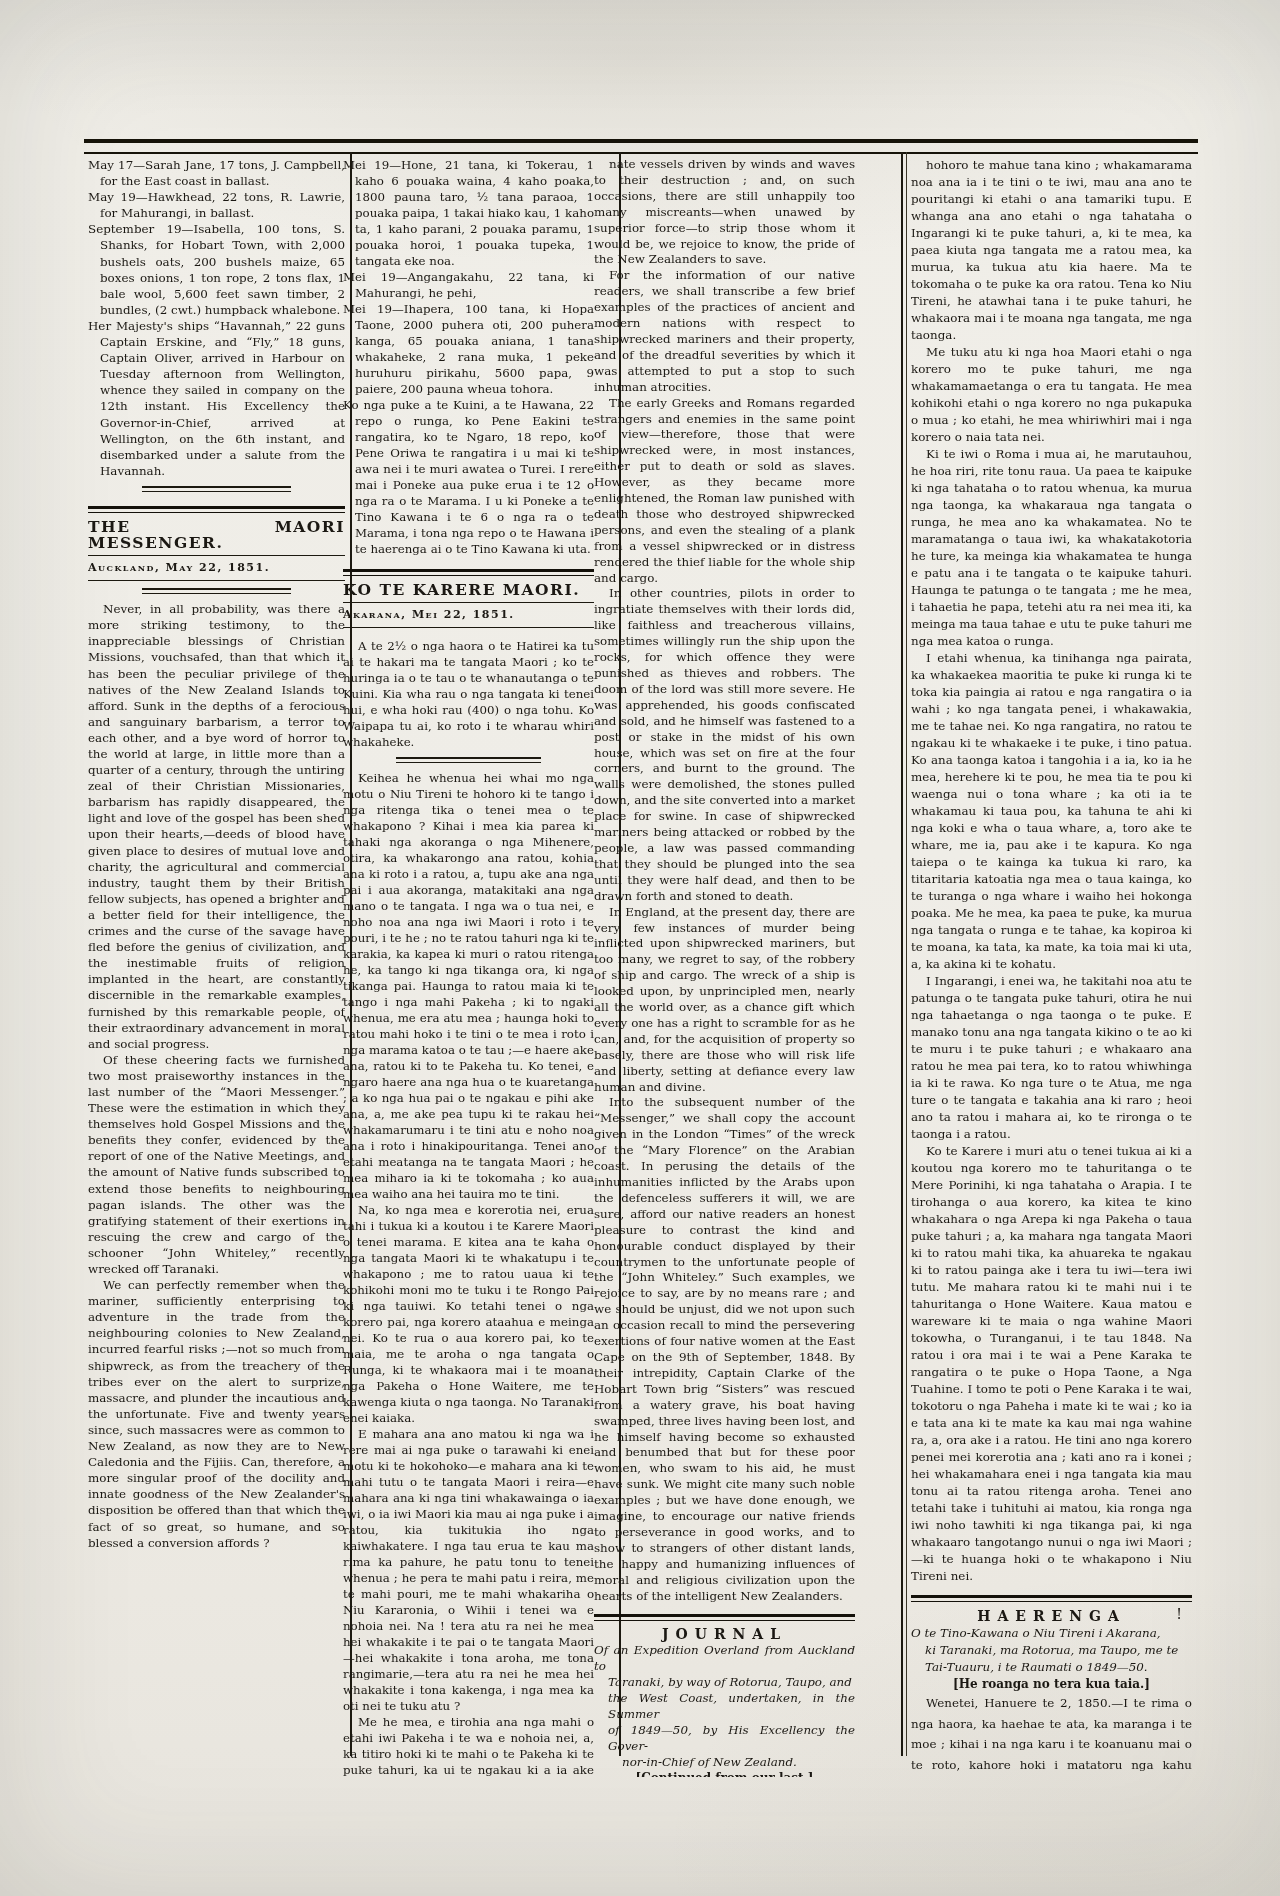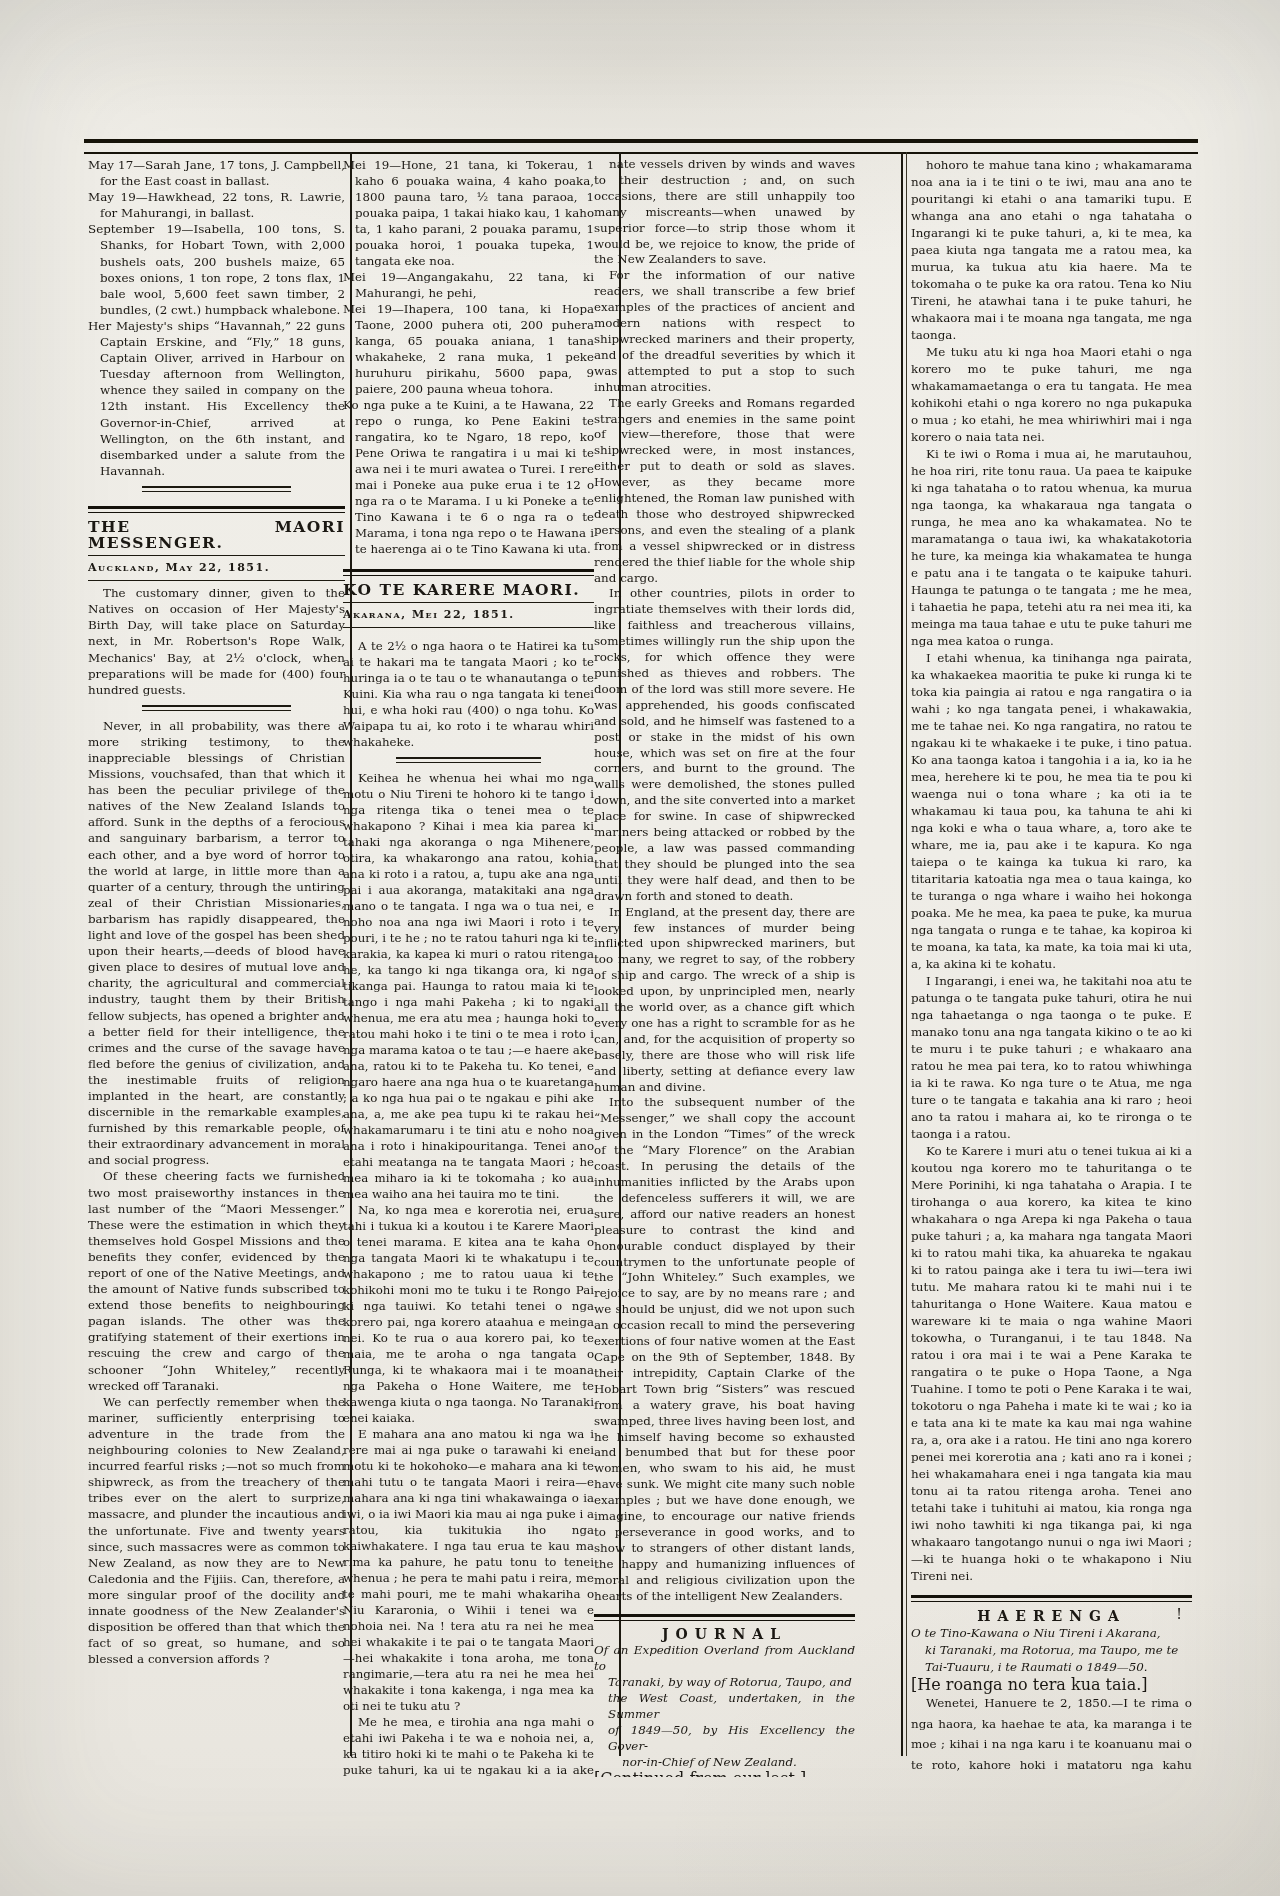--- a/index.html
+++ b/index.html
@@ -30,21 +30,21 @@
   .rule-thin{border-top:1.5px solid #1c1910;margin:4px 0;}
   .sec-title{text-indent:0;font-weight:bold;font-size:15.5px;
              letter-spacing:1.5px;margin:5px 0 4px 0;}
   .dateline{text-align:left;text-indent:0;font-size:11px;font-variant:small-caps;
             letter-spacing:1.5px;font-weight:bold;margin:3px 0;}
   .jtitle{position:relative;text-align:center;text-indent:0;font-weight:bold;
           font-size:14px;letter-spacing:7px;margin:7px 0 5px 0;}
   .artifact{position:absolute;right:10px;top:-2px;font-weight:normal;letter-spacing:0;}
   .jsub{font-style:italic;text-indent:0;padding-left:14px;margin-bottom:3px;}
   .jsub.first{padding-left:0;}
-  .note{text-align:left;text-indent:0;font-size:16px;font-weight:normal;margin:3px 0 3px 0;}
+  .note{text-align:center;text-indent:0;font-size:12px;font-weight:bold;margin:3px 0 3px 0;}
   .c4 .hbody{line-height:20.5px;text-indent:15px;}
   .smear{position:absolute;left:0;top:0;width:100%;height:100%;pointer-events:none;
          background:radial-gradient(ellipse 900px 300px at 640px 60px,rgba(120,112,90,0.10),transparent 70%),
                     radial-gradient(ellipse 700px 400px at 1150px 1850px,rgba(120,112,90,0.08),transparent 70%);}
 </style>
 </head>
 <body>
 
 <div class="page">
   <div class="smear"></div>
@@ -62,21 +62,20 @@
         <p class="entry">May 19—Hawkhead, 22 tons, R. Lawrie, for Mahurangi, in ballast.</p>
         <p class="entry">September 19—Isabella, 100 tons, S. Shanks, for Hobart Town, with 2,000 bushels oats, 200 bushels maize, 65 boxes onions, 1 ton rope, 2 tons flax, 1 bale wool, 5,600 feet sawn timber, 2 bundles, (2 cwt.) humpback whalebone.</p>
         <p class="entry">Her Majesty's ships “Havannah,” 22 guns Captain Erskine, and “Fly,” 18 guns, Captain Oliver, arrived in Harbour on Tuesday afternoon from Wellington, whence they sailed in company on the 12th instant.  His Excellency the Governor-in-Chief, arrived at Wellington, on the 6th instant, and disembarked under a salute from the Havannah.</p>
       </div>
     <div class="div-short"></div>
     <div class="div-full" style="margin-top:14px;"></div>
     <p class="sec-title">THE MAORI MESSENGER.</p>
     <div class="rule-thin"></div>
     <p class="dateline">Auckland, May 22, 1851.</p>
     <div class="rule-thin"></div>
-    <p class="para" style="margin-top:3px;">The customary dinner, given to the Natives on occasion of Her Majesty's Birth Day, will take place on Saturday next, in Mr. Robertson's Rope Walk, Mechanics' Bay, at 2½ o'clock, when preparations will be made for (400) four hundred guests.</p>
     <div class="div-short"></div>
     <div>
         <p class="para">Never, in all probability, was there a more striking testimony, to the inappreciable blessings of Christian Missions, vouchsafed, than that which it has been the peculiar privilege of the natives of the New Zealand Islands to afford.  Sunk in the depths of a ferocious and sanguinary barbarism, a terror to each other, and a bye word of horror to the world at large, in little more than a quarter of a century, through the untiring zeal of their Christian Missionaries, barbarism has rapidly disappeared, the light and love of the gospel has been shed upon their hearts,—deeds of blood have given place to desires of mutual love and charity, the agricultural and commercial industry, taught them by their British fellow subjects, has opened a brighter and a better field for their intelligence, the crimes and the curse of the savage have fled before the genius of civilization, and the inestimable fruits of religion implanted in the heart, are constantly discernible in the remarkable examples, furnished by this remarkable people, of their extraordinary advancement in moral and social progress.</p>
         <p class="para">Of these cheering facts we furnished two most praiseworthy instances in the last number of the “Maori Messenger.” These were the estimation in which they themselves hold Gospel Missions and the benefits they confer, evidenced by the report of one of the Native Meetings, and the amount of Native funds subscribed to extend those benefits to neighbouring pagan islands.  The other was the gratifying statement of their exertions in rescuing the crew and cargo of the schooner “John Whiteley,” recently wrecked off Taranaki.</p>
         <p class="para">We can perfectly remember when the mariner, sufficiently enterprising to adventure in the trade from the neighbouring colonies to New Zealand, incurred fearful risks ;—not so much from shipwreck, as from the treachery of the tribes ever on the alert to surprize, massacre, and plunder the incautious and the unfortunate.  Five and twenty years since, such massacres were as common to New Zealand, as now they are to New Caledonia and the Fijiis.  Can, therefore, a more singular proof of the docility and innate goodness of the New Zealander's disposition be offered than that which the fact of so great, so humane, and so blessed a conversion affords ?</p>
       </div>
   </div>
 
   <div class="col c2">
     <div>

